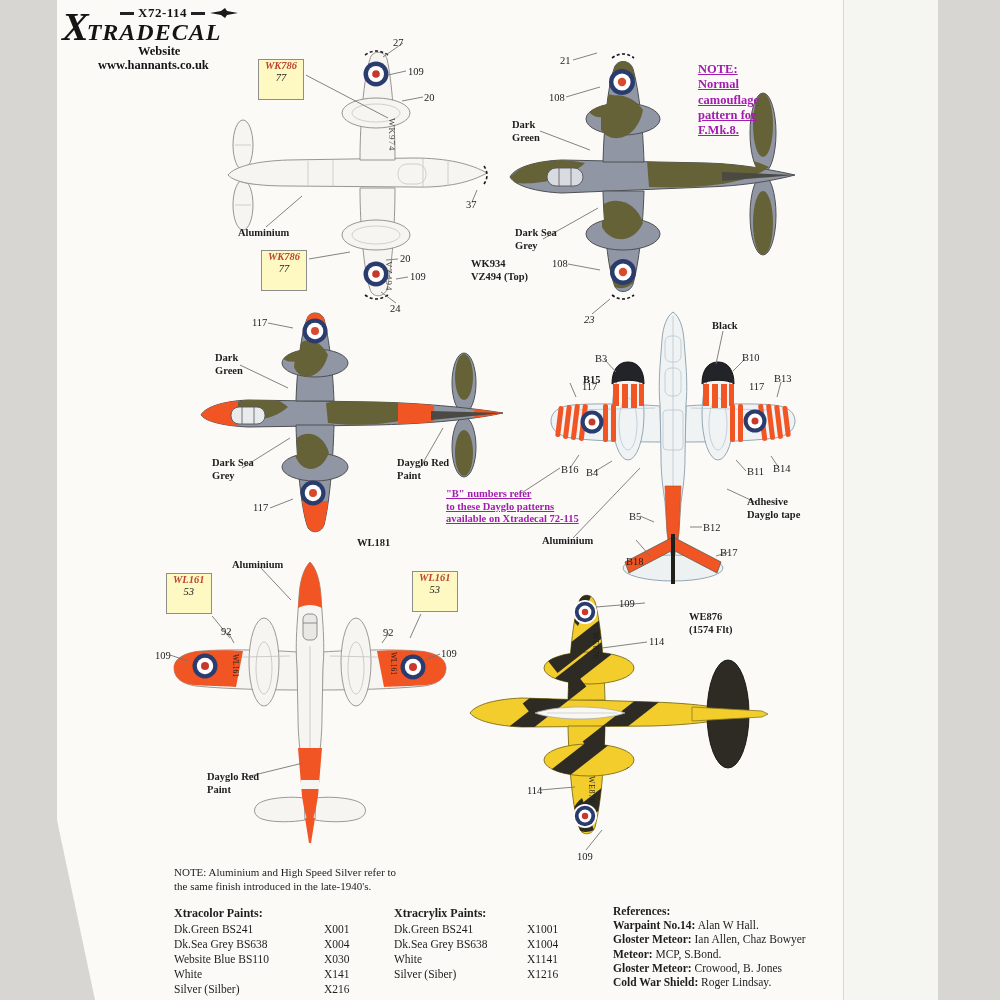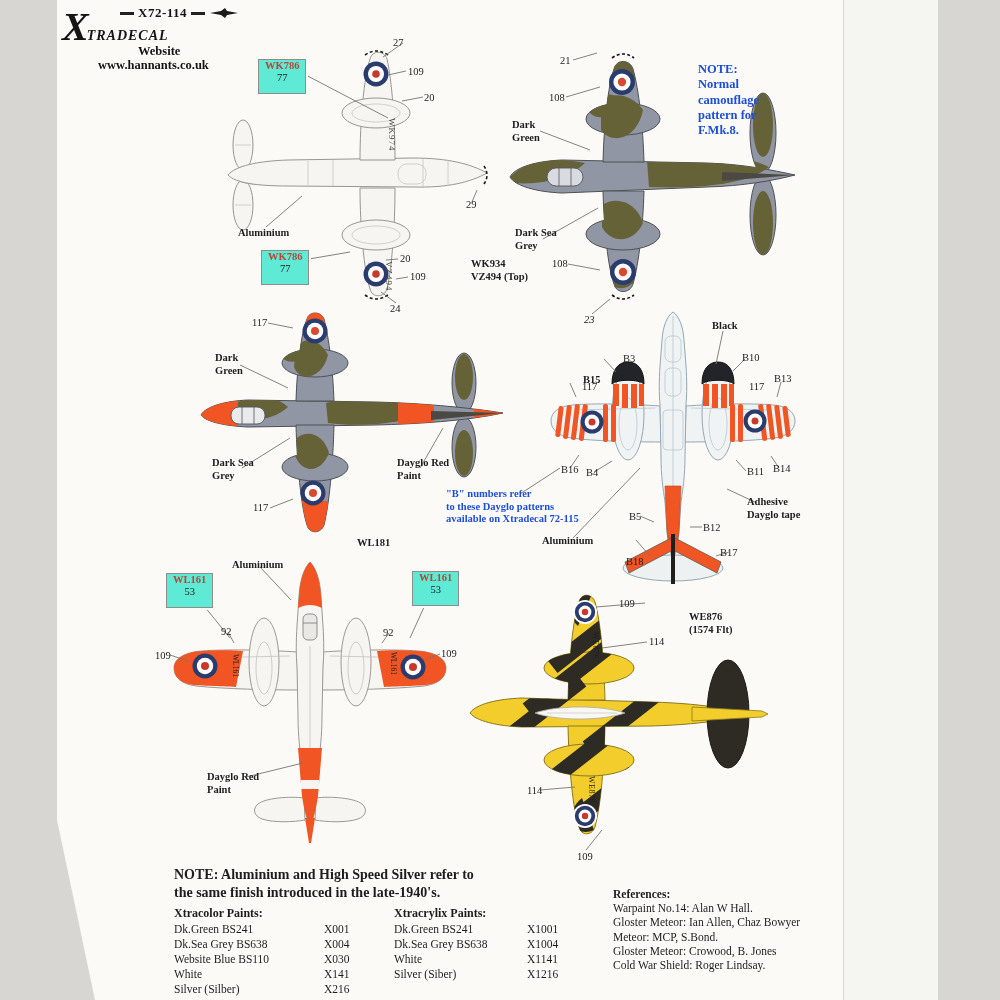--- a/index.html
+++ b/index.html
@@ -7,49 +7,49 @@
        font-family:"Liberation Serif",serif;overflow:hidden;}
   .paper{position:absolute;top:0;height:1000px;background:#fbfaf7;}
   #paper-main{left:57px;width:786px;}
   #paper-edge{left:843px;width:95px;background:#f5f5f2;}
   #fold-line{position:absolute;left:843px;top:0;width:1px;height:1000px;background:#d8d7d3;}
   #corner-wedge{position:absolute;left:57px;top:820px;width:38px;height:180px;background:#d7d6d3;
                 clip-path:polygon(0 0,100% 100%,0 100%);}
   .diagram{position:absolute;}
   .ann{position:absolute;font-size:10.5px;color:#1d1d1d;line-height:1.2;white-space:pre-line;z-index:6;}
   .ann.bold{font-weight:bold;}
-  .ann.red{color:#1d4ed8;font-weight:bold;}
+  .ann.red{color:#a21caf;font-weight:bold;text-decoration:underline;}
   .ann.big{font-size:12.5px;line-height:1.22;}
-  .ann.box{border:1px solid #8d8d89;background:#5eead4;padding:0 6px 9px;text-align:center;line-height:1.15;box-shadow:0 0 0 2px #fbfaf7;}
+  .ann.box{border:1px solid #8d8d89;background:#fef9c3;padding:0 6px 15px;text-align:center;line-height:1.15;box-shadow:0 0 0 2px #fbfaf7;font-style:italic;}
   .ann.box .serial{color:#bb4434;font-weight:bold;font-size:10.5px;}
   .ann.box .num{color:#1d1d1d;font-size:10.5px;}
   #leader-svg{position:absolute;left:0;top:0;z-index:5;pointer-events:none;}
   
   #header{position:absolute;left:62px;top:2px;width:220px;z-index:4;color:#141414;}
   #header .row1{position:absolute;left:58px;top:3px;display:flex;align-items:center;gap:4px;}
   #header .sheet-no{font-weight:bold;font-size:13px;letter-spacing:.5px;}
   #header .bar{width:14px;height:3px;background:#222;margin-top:1px;}
   #header .brand{position:absolute;left:0px;top:10px;font-style:italic;font-weight:bold;white-space:nowrap;}
   #header .big-x{font-size:40px;line-height:30px;letter-spacing:-2px;}
-  #header .brand-rest{font-size:14px;letter-spacing:1px;}
+  #header .brand-rest{font-size:24px;letter-spacing:1px;}
   #header .website{position:absolute;left:76px;top:42px;font-weight:bold;font-size:12.5px;}
   #header .url{position:absolute;left:36px;top:56px;font-weight:bold;font-size:12.5px;}
   
-  .fnote{position:absolute;left:174px;top:866px;width:335px;font-weight:bold;font-size:14px;
+  .fnote{position:absolute;left:174px;top:866px;width:335px;font-weight:normal;font-size:11px;
          line-height:1.25;white-space:pre-line;color:#1d1d1d;}
   .paints{position:absolute;top:906px;font-size:11.5px;color:#1d1d1d;}
   #paints-1{left:174px;}
   #paints-2{left:394px;}
   .paints .title{font-weight:bold;font-size:12px;height:17px;}
   .prow{display:flex;height:15px;}
   #paints-1 .pname{width:150px;}
   #paints-2 .pname{width:133px;}
   .refs{position:absolute;left:613px;top:887px;font-size:11.5px;line-height:14.2px;color:#1d1d1d;}
-  .refs .title{font-weight:bold;}
-  .rrow b{font-weight:normal;}
+  .refs .title{font-weight:bold;margin-top:17px;}
+  .rrow b{font-weight:bold;}
 </style>
 </head>
 <body>
 
 <div class="paper" id="paper-main"></div>
 <div class="paper" id="paper-edge"></div>
 <div id="fold-line"></div>
 <div id="corner-wedge"></div>
 
 <div id="header">
@@ -381,21 +381,21 @@
     M260,567L291,600 M196,596L230,638 M430,594L410,638 M228,632L234,643 M389,633L382,643
     M170,655L188,661 M440,654L425,660 M246,777L303,763
     M645,603L596,607 M647,642L602,648 M540,790L575,787 M586,850L602,830"></path>
 </svg>
 
 <div id="ann-layer">
     <div class="ann" style="left: 393px; top: 37px;">27</div>
     <div class="ann" style="left: 408px; top: 66px;">109</div>
     <div class="ann box" style="left: 258px; top: 59px;"><div class="serial">WK786</div><div class="num">77</div></div>
     <div class="ann" style="left: 424px; top: 92px;">20</div>
-    <div class="ann" style="left: 466px; top: 199px;">29</div>
+    <div class="ann" style="left: 466px; top: 199px;">37</div>
     <div class="ann bold" style="left: 238px; top: 227px;">Aluminium</div>
     <div class="ann box" style="left: 261px; top: 250px;"><div class="serial">WK786</div><div class="num">77</div></div>
     <div class="ann" style="left: 400px; top: 253px;">20</div>
     <div class="ann" style="left: 410px; top: 271px;">109</div>
     <div class="ann" style="left: 390px; top: 303px;">24</div>
     <div class="ann bold" style="left: 471px; top: 258px;">WK934
 VZ494 (Top)</div>
     <div class="ann" style="left: 560px; top: 55px;">21</div>
     <div class="ann" style="left: 549px; top: 92px;">108</div>
     <div class="ann bold" style="left: 512px; top: 119px;">Dark
@@ -412,21 +412,21 @@
     <div class="ann" style="left: 252px; top: 317px;">117</div>
     <div class="ann bold" style="left: 215px; top: 352px;">Dark
 Green</div>
     <div class="ann bold" style="left: 212px; top: 457px;">Dark Sea
 Grey</div>
     <div class="ann" style="left: 253px; top: 502px;">117</div>
     <div class="ann bold" style="left: 397px; top: 457px;">Dayglo Red
 Paint</div>
     <div class="ann bold" style="left: 357px; top: 537px;">WL181</div>
     <div class="ann bold" style="left: 712px; top: 320px;">Black</div>
-    <div class="ann" style="left: 623px; top: 353px;">B3</div>
+    <div class="ann" style="left: 595px; top: 353px;">B3</div>
     <div class="ann" style="left: 742px; top: 352px;">B10</div>
     <div class="ann" style="left: 583px; top: 374px; font-weight: bold;">B15</div>
     <div class="ann" style="left: 582px; top: 381px;">117</div>
     <div class="ann" style="left: 774px; top: 373px;">B13</div>
     <div class="ann" style="left: 749px; top: 381px;">117</div>
     <div class="ann" style="left: 561px; top: 464px;">B16</div>
     <div class="ann" style="left: 586px; top: 467px;">B4</div>
     <div class="ann" style="left: 747px; top: 466px;">B11</div>
     <div class="ann" style="left: 773px; top: 463px;">B14</div>
     <div class="ann" style="left: 629px; top: 511px;">B5</div>

